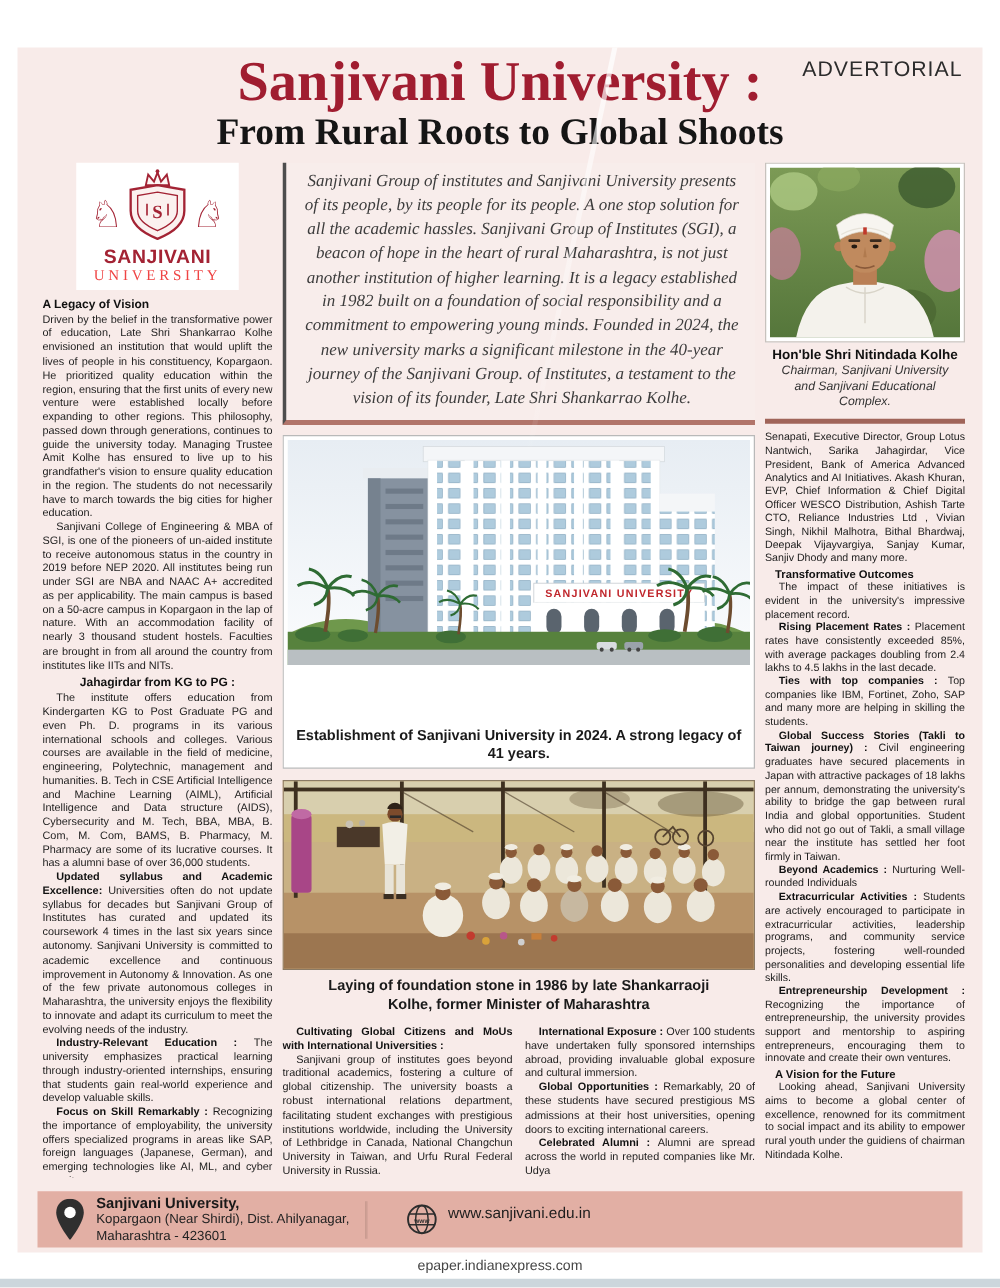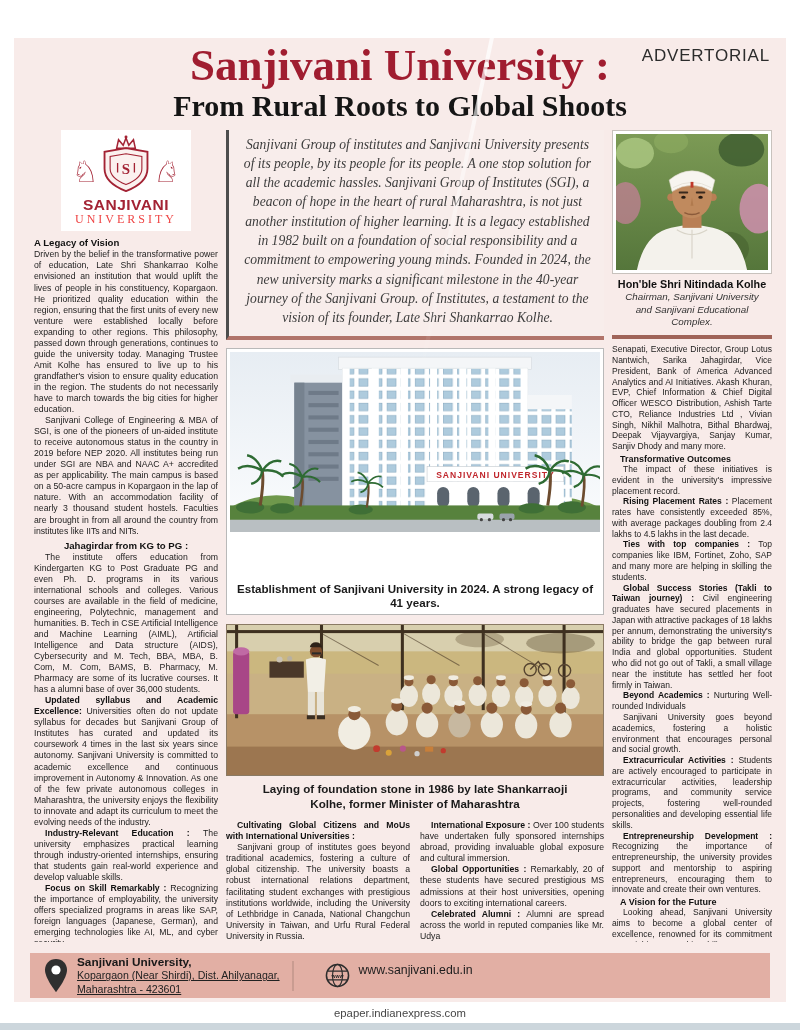--- a/index.html
+++ b/index.html
@@ -80,21 +80,21 @@
   .chair-role { font-style:italic; font-size:9.8px; text-align:center; color:#333; margin:1px auto 0; max-width:150px; line-height:1.25; }
   .rule { height:4px; background:#a06459; border:none; margin:7px 0 5px; }
 
   
   .contact-bar {
     position:absolute; left:16px; right:16px; bottom:4px; height:45px;
     background:#e2afa4; display:flex; align-items:center;
   }
   .c-loc { display:flex; align-items:center; gap:9px; padding-left:14px; width:262px; box-sizing:border-box; }
   .c-org  { font-weight:700; font-size:11.8px; color:#181818; line-height:1.2; }
-  .c-addr { font-size:10.6px; color:#222; line-height:1.25;text-decoration:underline; }
+  .c-addr { font-size:10.6px; color:#222; line-height:1.25; }
   .c-div { width:1px; height:30px; background:#c99c91; }
   .c-phone { flex:1; display:flex; align-items:center; justify-content:center; gap:5px; }
   .phone-number { font-size:33px; font-weight:800; color:#1d1d1d; letter-spacing:.5px; line-height:1; }
   .c-web { width:210px; display:flex; align-items:flex-start; justify-content:center; gap:8px; font-size:12.3px; color:#1d1d1d; }
 
   .epaper { position:absolute; top:1007px; left:0; width:100%; text-align:center; font-size:11.3px; color:#464646; }
   .strip  { position:absolute; bottom:0; left:0; width:100%; height:7px; background:#ccd6dc; }
 </style>
 </head>
 <body>
@@ -365,21 +365,20 @@
       <p class="chair-name">Hon'ble Shri Nitindada Kolhe</p>
       <p class="chair-role">Chairman, Sanjivani University and Sanjivani Educational Complex.</p>
       <hr class="rule">
       <p class="bt">Senapati, Executive Director, Group Lotus Nantwich, Sarika Jahagirdar, Vice President, Bank of America Advanced Analytics and AI Initiatives. Akash Khuran, EVP, Chief Information &amp; Chief Digital Officer WESCO Distribution, Ashish Tarte CTO, Reliance Industries Ltd , Vivian Singh, Nikhil Malhotra, Bithal Bhardwaj, Deepak Vijayvargiya, Sanjay Kumar, Sanjiv Dhody and many more.</p>
       <p class="h1" style="font-size:9px;text-indent:8px;margin:2px 0 0;">Transformative Outcomes</p>
       <p class="bt ind">The impact of these initiatives is evident in the university's impressive placement record.</p>
       <p class="bt ind"><b class="rh">Rising Placement Rates : </b><span>Placement rates have consistently exceeded 85%, with average packages doubling from 2.4 lakhs to 4.5 lakhs in the last decade.</span></p>
       <p class="bt ind"><b class="rh">Ties with top companies : </b><span>Top companies like IBM, Fortinet, Zoho, SAP and many more are helping in skilling the students.</span></p>
       <p class="bt ind"><b class="rh">Global Success Stories (Takli to Taiwan journey) : </b><span>Civil engineering graduates have secured placements in Japan with attractive packages of 18 lakhs per annum, demonstrating the university's ability to bridge the gap between rural India and global opportunities. Student who did not go out of Takli, a small village near the institute has settled her foot firmly in Taiwan.</span></p>
       <p class="bt ind"><b class="rh">Beyond Academics : </b><span>Nurturing Well-rounded Individuals</span></p>
-      <p class="bt ind">Sanjivani University goes beyond academics, fostering a holistic environment that encourages personal and social growth.</p>
       <p class="bt ind"><b class="rh">Extracurricular Activities : </b><span>Students are actively encouraged to participate in extracurricular activities, leadership programs, and community service projects, fostering well-rounded personalities and developing essential life skills.</span></p>
       <p class="bt ind"><b class="rh">Entrepreneurship Development : </b><span>Recognizing the importance of entrepreneurship, the university provides support and mentorship to aspiring entrepreneurs, encouraging them to innovate and create their own ventures.</span></p>
       <p class="h1" style="font-size:9px;text-indent:8px;margin:2px 0 0;">A Vision for the Future</p>
       <p class="bt ind">Looking ahead, Sanjivani University aims to become a global center of excellence, renowned for its commitment to social impact and its ability to empower rural youth under the guidiens of chairman Nitindada  Kolhe.</p>
     </div>
   </div>
 
   <div class="contact-bar">
     <div class="c-loc">
       <svg width="24" height="34" viewBox="0 0 26 37">

